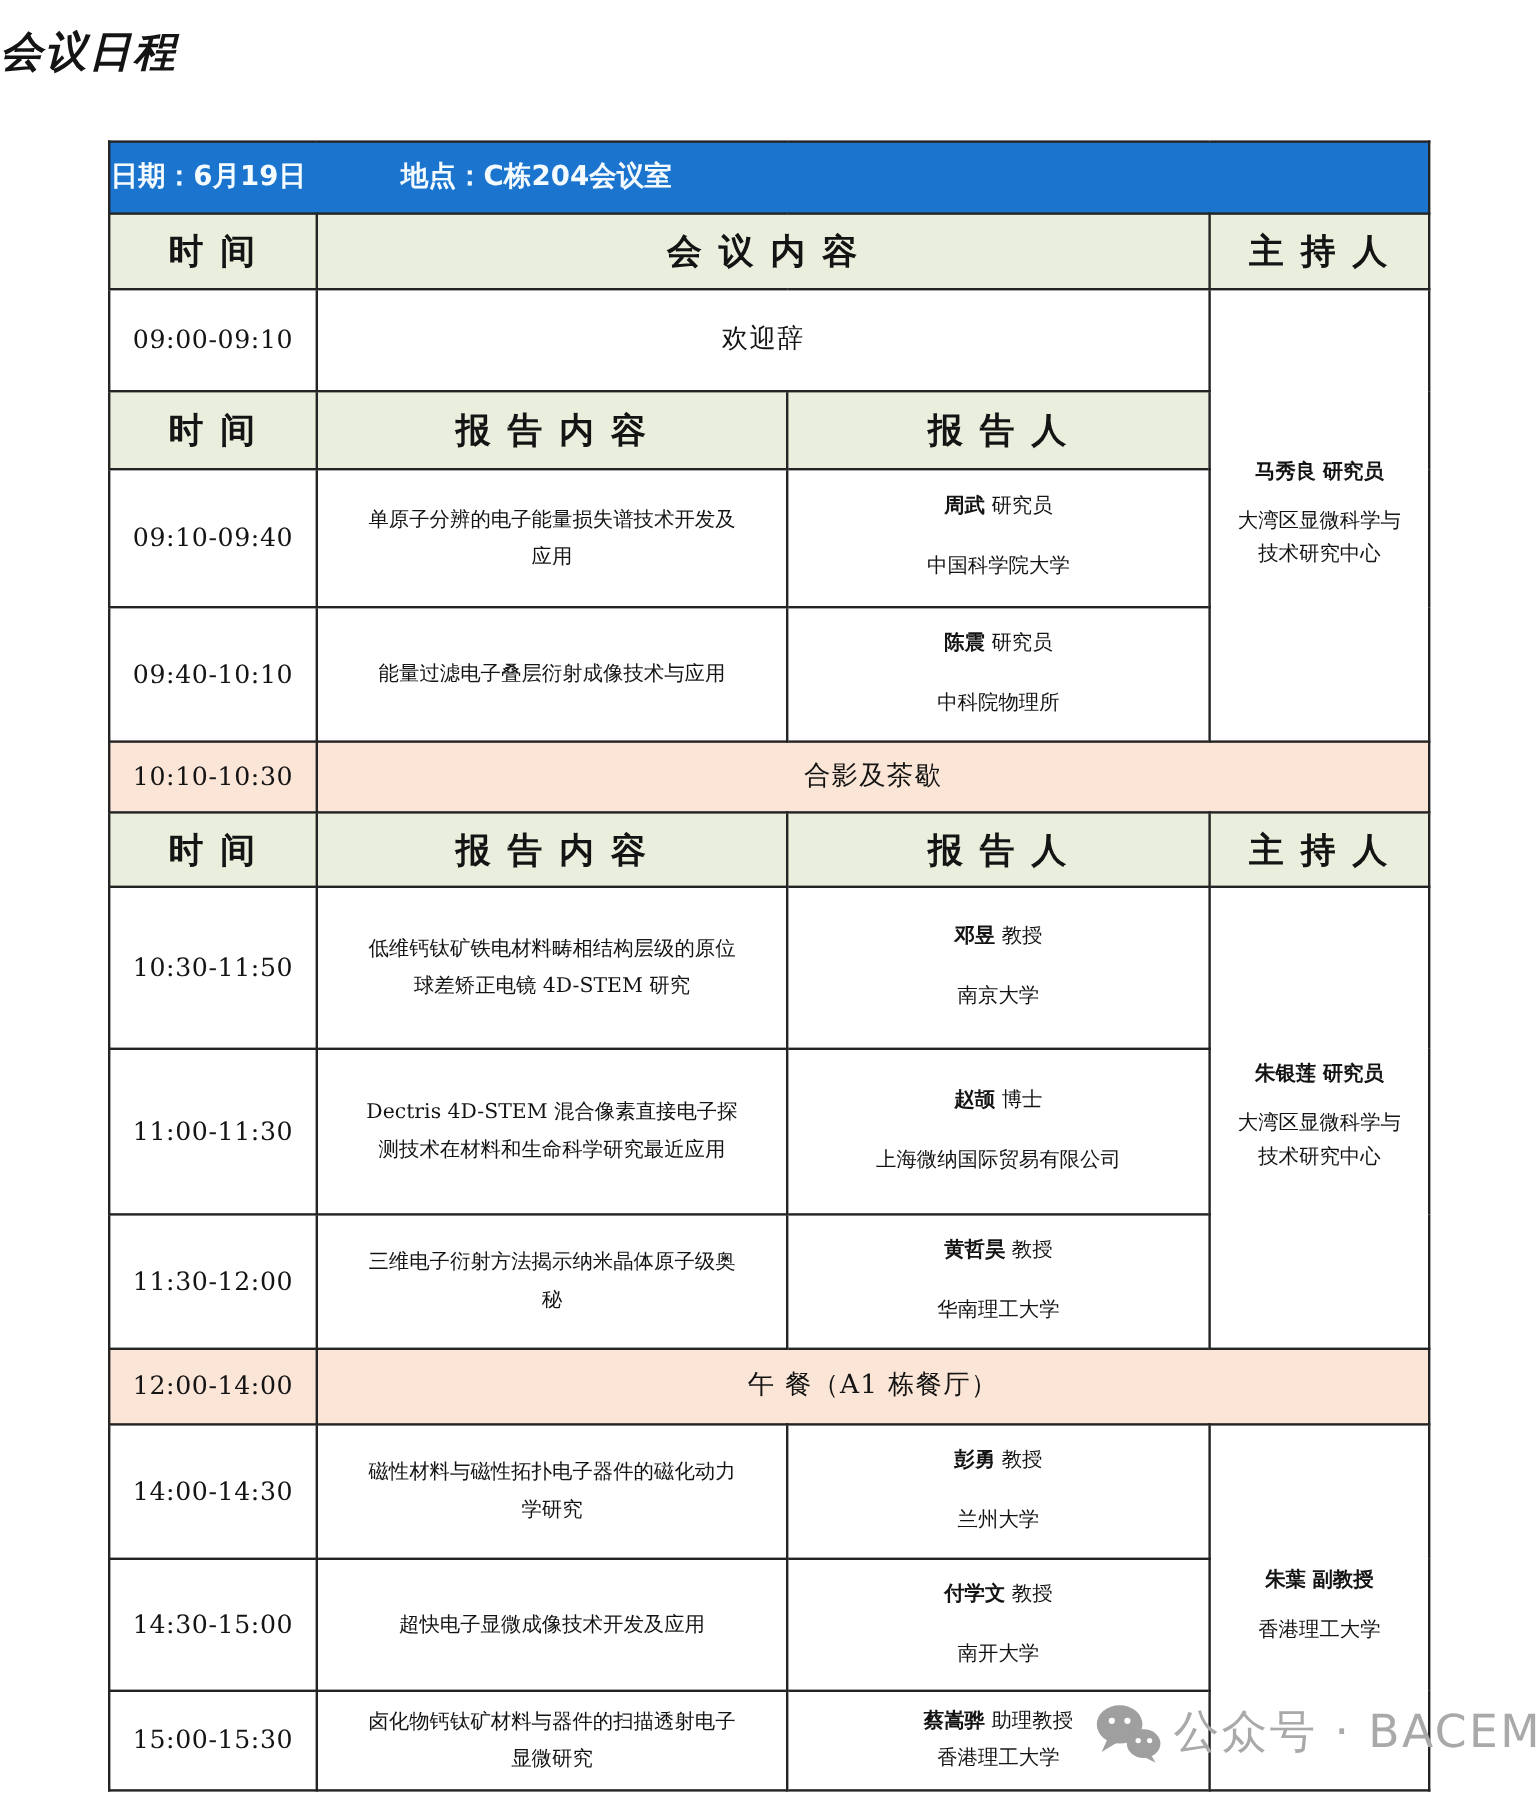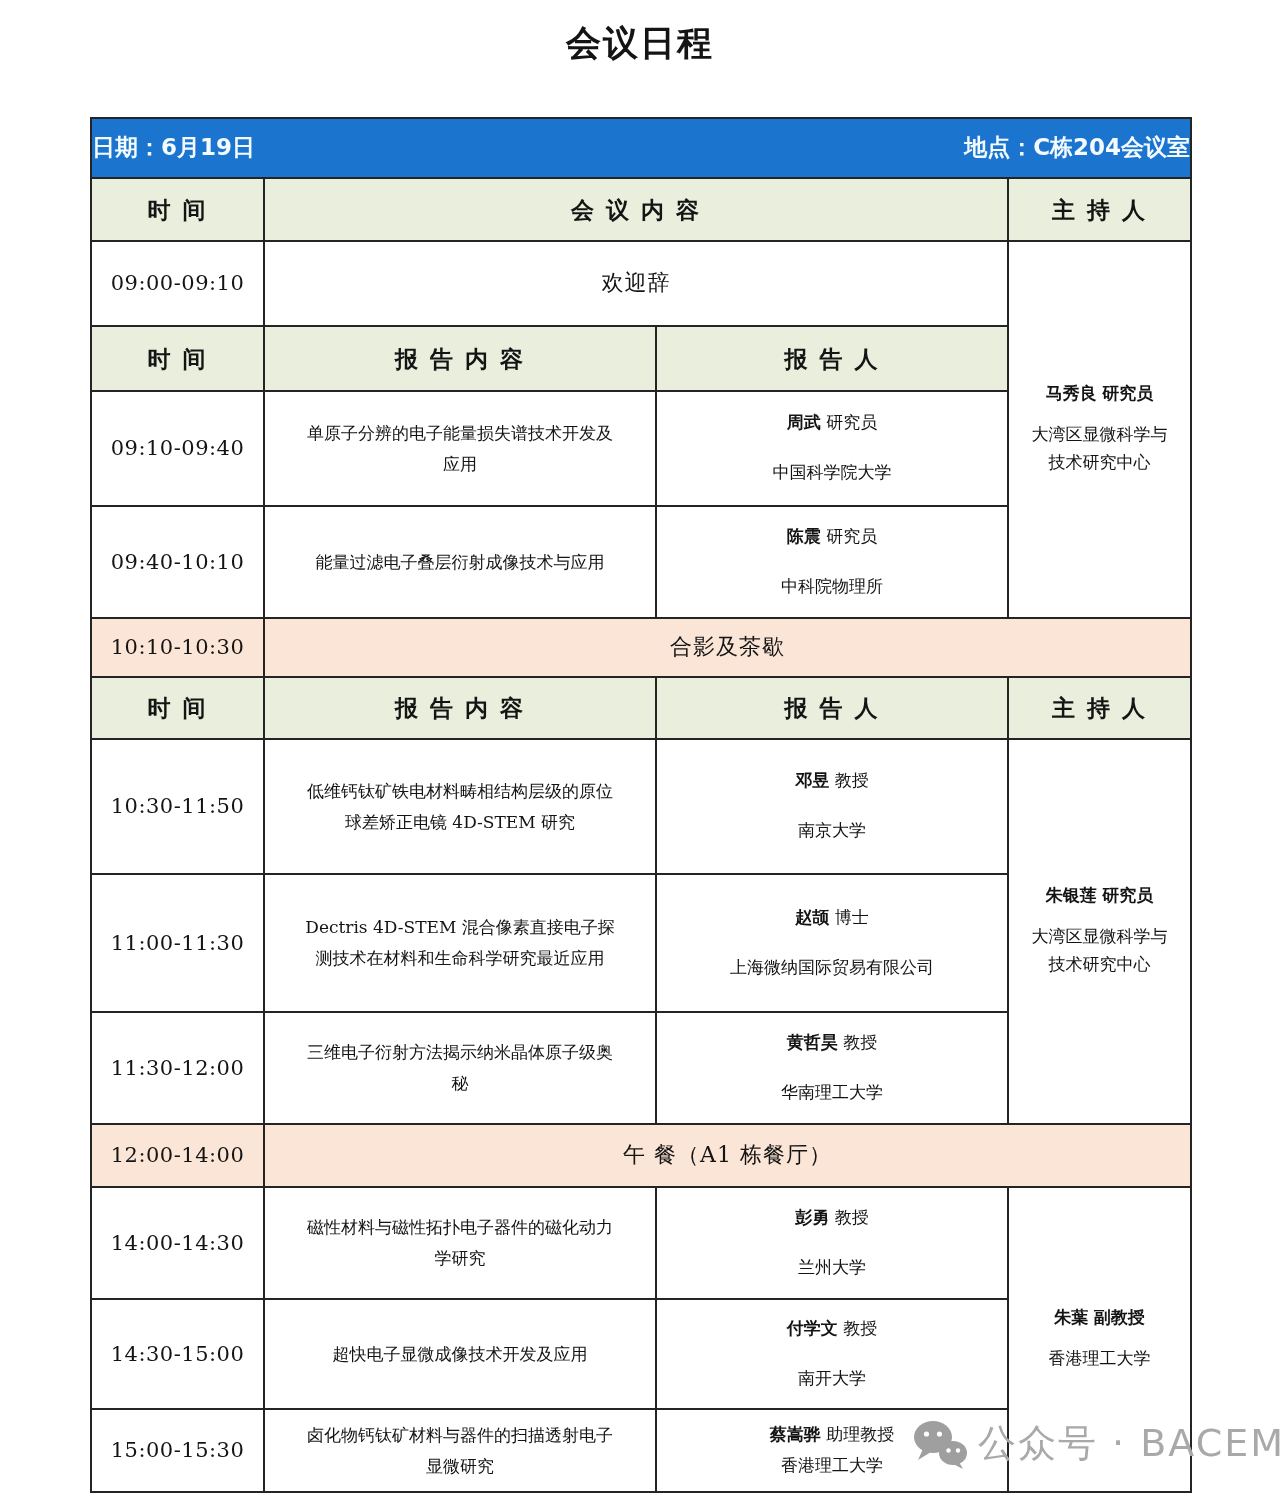--- a/index.html
+++ b/index.html
@@ -7,25 +7,25 @@
     width: 1280px; height: 1499px;
     background: #ffffff;
     font-family: "DejaVu Serif", "Liberation Serif", serif;
     color: #141414;
     position: relative;
     overflow: hidden;
   }
   .page-title {
     position: absolute;
     top: 20px; left: 0; width: 100%;
-    text-align: center;
     font-family: "DejaVu Sans", "Liberation Sans", sans-serif;
     font-weight: bold;
     font-size: 35px;
     letter-spacing: 2px;
+    font-style: italic;
   }
   table.schedule {
     position: absolute;
     left: 90px; top: 117px;
     width: 1100px;
     border-collapse: collapse;
     table-layout: fixed;
   }
   td {
     border: 2px solid #242424;
@@ -35,25 +35,25 @@
     font-size: 17px;
     line-height: 1.55;
   }
   tr.blue-row td {
     background: var(--blue, #1B74CE);
     color: #f4fbff;
     font-family: "DejaVu Sans", "Liberation Sans", sans-serif;
     font-weight: bold;
     font-size: 23px;
   }
-  .blue-inner { display: flex; justify-content: space-between; align-items: center; gap: 45px; }
+  .blue-inner { display: flex; justify-content: flex-start; align-items: center; gap: 79px; }
   tr.green-row td {
     background: var(--green, #E9EFDC);
     font-weight: bold;
-    font-size: 23px;
+    font-size: 29px;
     letter-spacing: 2px;
   }
   tr.peach-row td {
     background: var(--peach, #FBE5D6);
   }
   .time-cell { font-size: 21px; letter-spacing: 0.5px; margin-left: 48px; }
   .event-label { font-weight: normal; font-size: 22px; letter-spacing: 1px; }
   .talk-title-cell { padding: 10px 40px; line-height: 1.8; }
   .stack { display: flex; flex-direction: column; justify-content: center; align-items: center; gap: 24px; }
   .stack-tight { gap: 14px; }

